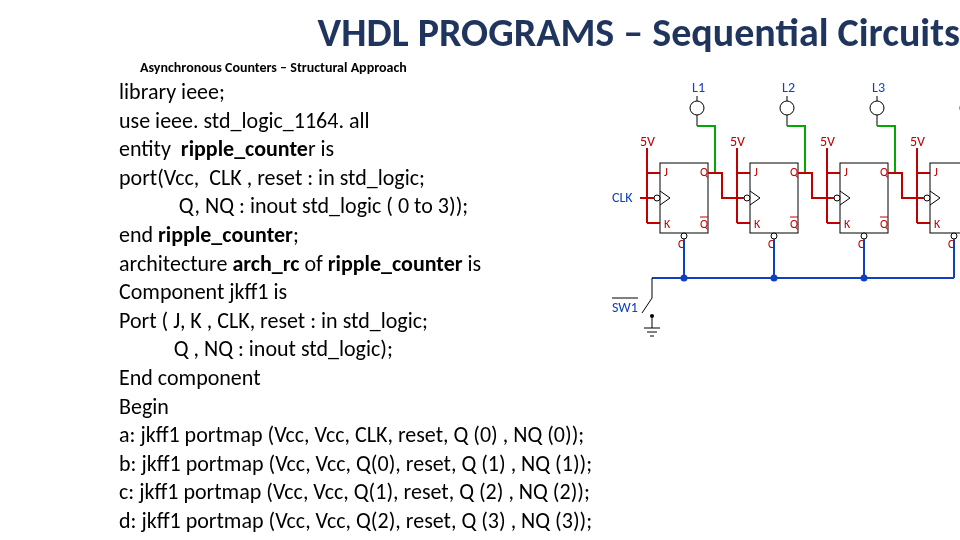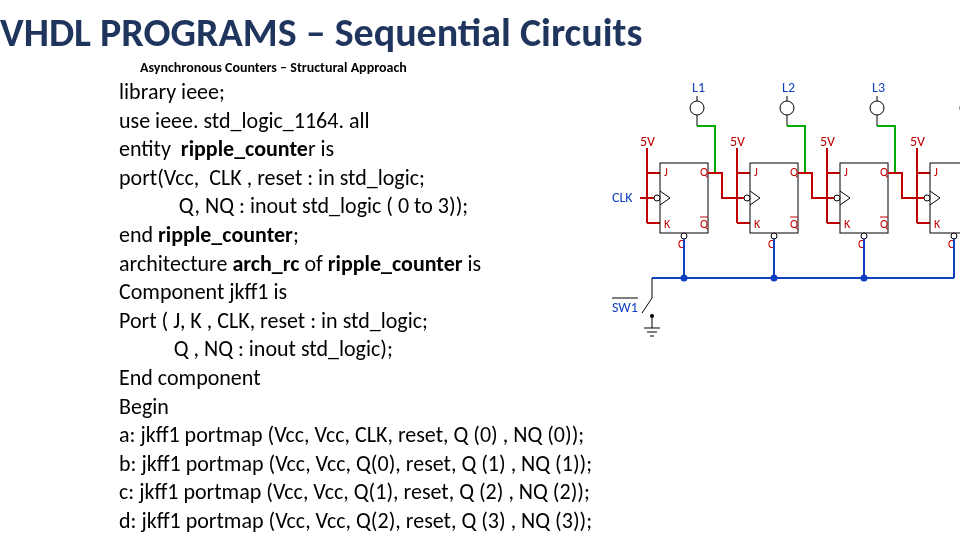--- a/index.html
+++ b/index.html
@@ -9,21 +9,21 @@
     height: 540px;
     background: #fff;
     font-family: Calibri, Arial, sans-serif;
     color: #000;
     overflow: hidden;
   }
   .title {
     font-size: 40px;
     font-weight: 700;
     color: #1f355e;
-    text-align: left;
+    text-align: right;
     margin: 8px 0 0 0;
   }
   .subtitle {
     font-size: 14px;
     font-weight: 700;
     margin: 2px 0 2px 140px;
   }
   .content {
     display: flex;
     flex-direction: row;

